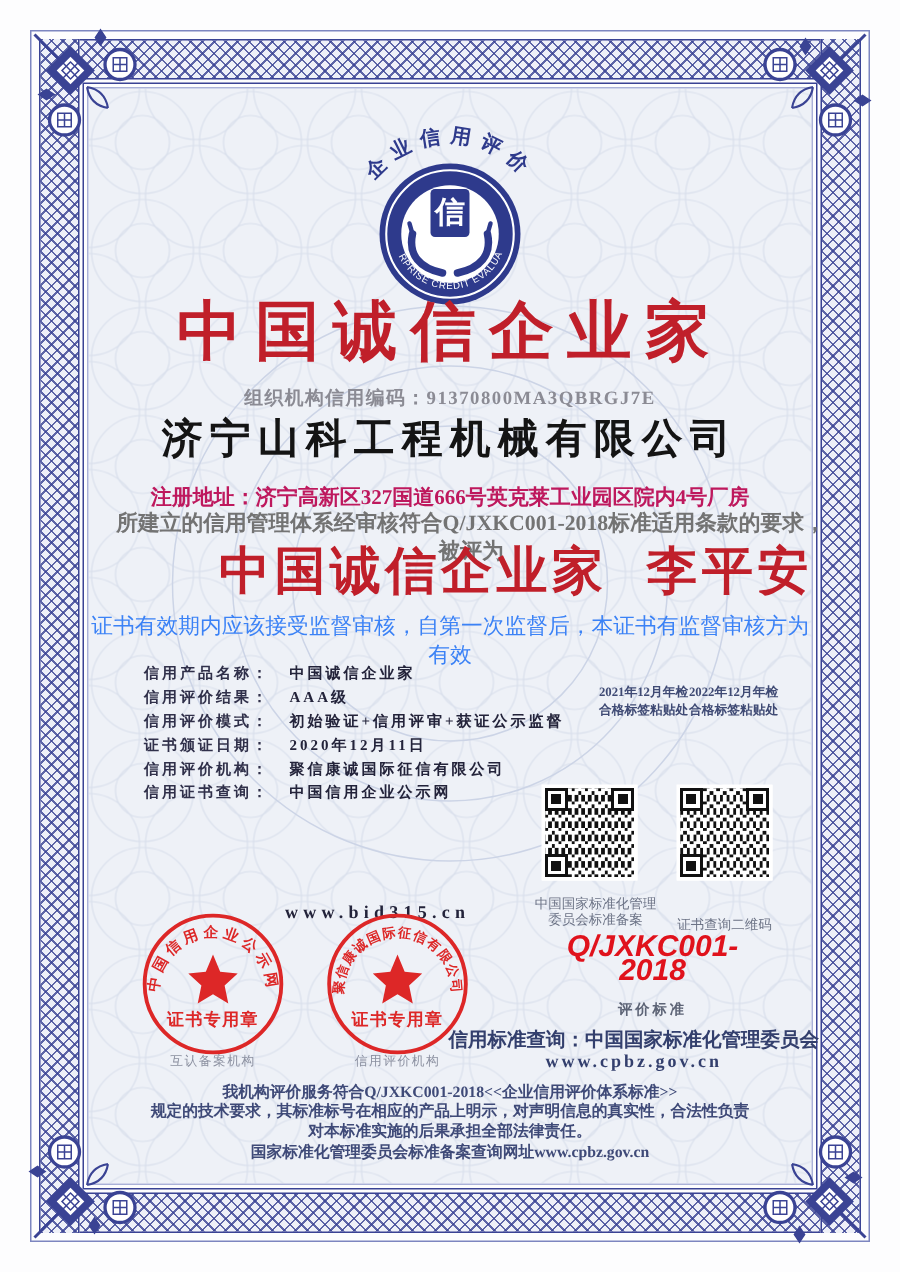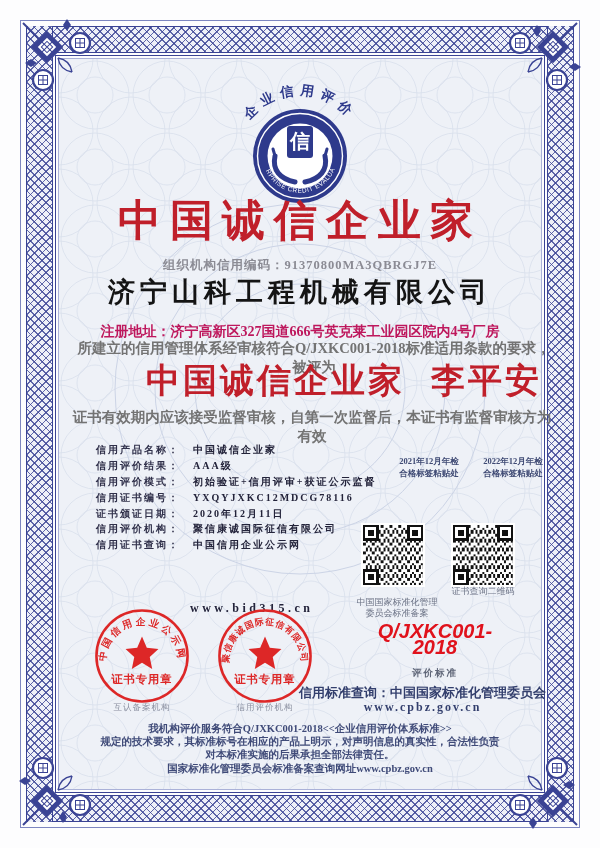--- a/index.html
+++ b/index.html
@@ -29,32 +29,32 @@
   .abs{position:absolute;}
   .ctr{left:60px;width:480px;text-align:center;}
   .title{top:192px;font-size:43px;font-weight:bold;color:#c01f2a;letter-spacing:9px;}
   .orgcode{top:257px;font-size:12.5px;color:#8b8b94;letter-spacing:1px;font-weight:bold;}
   .company{top:274px;font-size:27px;font-weight:bold;color:#141414;letter-spacing:5px;
            font-family:"Liberation Sans","DejaVu Sans",sans-serif;}
   .address{top:323px;font-size:14px;color:#be185d;font-weight:bold;}
   .statement{top:339px;font-size:14.5px;font-weight:bold;color:#737373;margin-left:14px;}
   .award{top:358px;font-size:34px;font-weight:bold;color:#c01f2a;letter-spacing:3px;margin-left:44px;}
   .award .gap{display:inline-block;width:26px;}
-  .validity{top:408px;font-size:14.5px;font-weight:bold;color:#737373;margin-left:12px;}
+  .validity{top:408px;font-size:14.5px;font-weight:normal;color:#3b82f6;}
   .info-list{left:96px;top:442px;width:330px;}
   .info-row{height:15.9px;line-height:15.9px;font-size:10px;font-weight:bold;color:#30304a;white-space:nowrap;}
   .info-row .lbl{display:inline-block;width:97px;letter-spacing:2px;}
   .info-row .val{letter-spacing:2px;color:#23233a;}
   .website{left:190px;top:585px;font-size:12px;font-weight:bold;letter-spacing:3.5px;color:#23233a;margin-top:16px;}
   .stamp{top:456px;width:74px;text-align:center;font-size:8.5px;line-height:11.5px;color:#3f4a74;font-weight:bold;}
-  .stamp.s1{left:392px;} .stamp.s2{left:476px;}
+  .stamp.s1{left:392px;} .stamp.s2{left:452px;}
   .qr{position:absolute;top:523px;width:64px;height:64px;background:#fff;}
   .qr.q1{left:361px;} .qr.q2{left:451px;}
   .qr-cap{top:597px;width:110px;text-align:center;font-size:9px;line-height:11px;color:#6b7285;}
-  .qr-cap.c1{left:342px;} .qr-cap.c2{left:428px;top:586px;}
+  .qr-cap.c1{left:342px;} .qr-cap.c2{left:428px;top:611px;}
   .stdno{left:355px;top:623px;width:160px;text-align:center;font-size:20px;line-height:16px;
          font-style:italic;font-weight:800;color:#e0121c;
          font-family:"Liberation Sans","DejaVu Sans",sans-serif;}
   .stdlabel{left:380px;top:667px;width:110px;text-align:center;font-size:9.5px;letter-spacing:2px;color:#5d6476;font-weight:bold;}
   .stdquery{left:280px;top:684px;width:285px;text-align:center;font-size:13px;font-weight:bold;color:#333f6d;}
   .stdsite{left:330px;top:700px;width:185px;text-align:center;font-size:12px;font-weight:bold;letter-spacing:2px;color:#333f6d;}
   .seal{position:absolute;top:607px;width:98px;height:98px;}
   .seal.s1{left:93px;} .seal.s2{left:216px;}
   .seal-cap{top:702px;width:90px;text-align:center;font-size:8.5px;letter-spacing:1px;color:#8b90a0;}
   .seal-cap.c1{left:97px;} .seal-cap.c2{left:220px;}
@@ -213,21 +213,20 @@
   <div class="abs ctr statement">所建立的信用管理体系经审核符合Q/JXKC001-2018标准适用条款的要求，被评为</div>
   <div class="abs ctr award">
     <span>中国诚信企业家</span><span class="gap"></span><span>李平安</span>
   </div>
   <div class="abs ctr validity">证书有效期内应该接受监督审核，自第一次监督后，本证书有监督审核方为有效</div>
 
   <div class="abs info-list">
     <div class="info-row"><span class="lbl">信用产品名称：</span><span class="val">中国诚信企业家</span></div>
     <div class="info-row"><span class="lbl">信用评价结果：</span><span class="val">AAA级</span></div>
     <div class="info-row"><span class="lbl">信用评价模式：</span><span class="val">初始验证+信用评审+获证公示监督</span></div>
-    <div class="info-row"><span class="lbl">信用证书编号：</span><span class="val">YXQYJXKC12MDCG78116</span></div>
     <div class="info-row"><span class="lbl">证书颁证日期：</span><span class="val">2020年12月11日</span></div>
     <div class="info-row"><span class="lbl">信用评价机构：</span><span class="val">聚信康诚国际征信有限公司</span></div>
     <div class="info-row"><span class="lbl">信用证书查询：</span><span class="val">中国信用企业公示网</span></div>
   </div>
   <div class="abs website">www.bid315.cn</div>
 
   <div class="abs stamp s1">
     <div>2021年12月年检</div>
     <div>合格标签粘贴处</div>
   </div>

